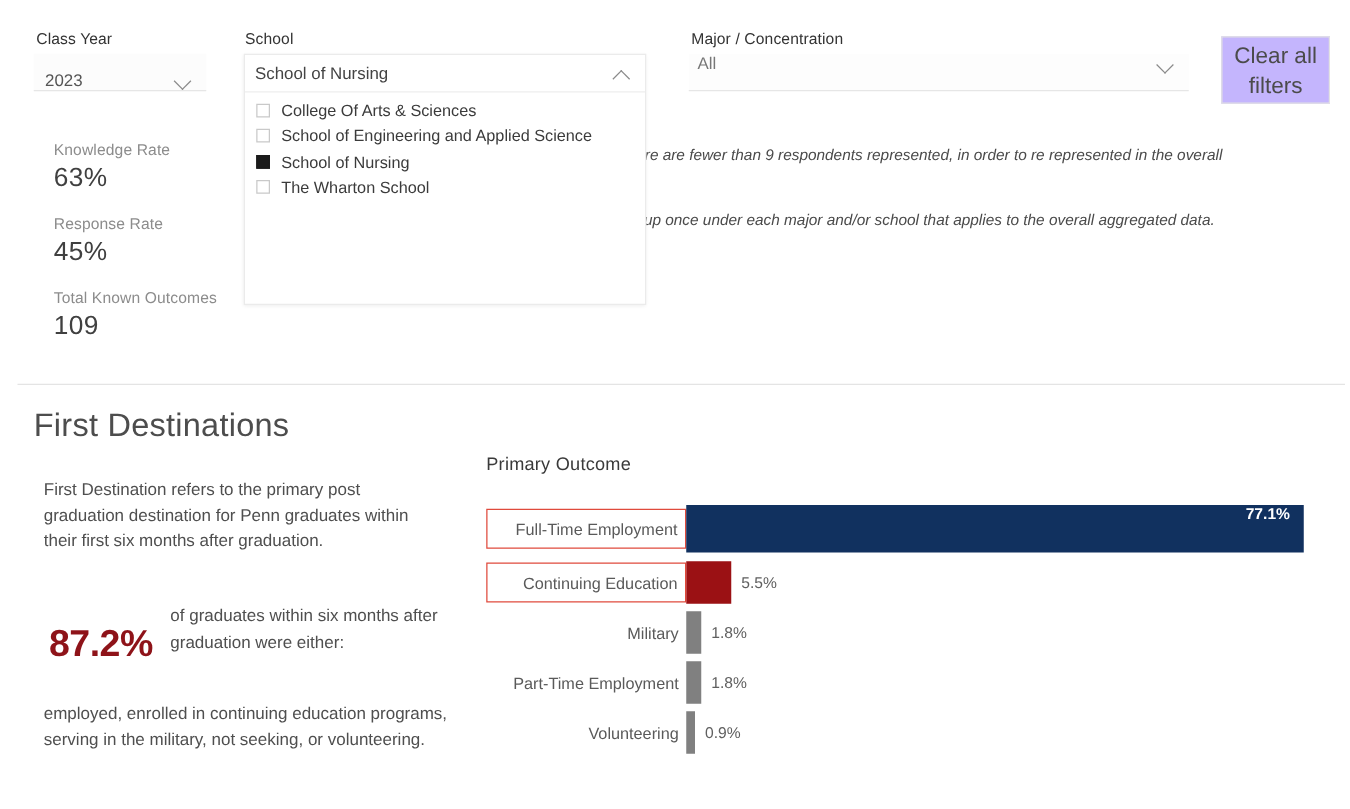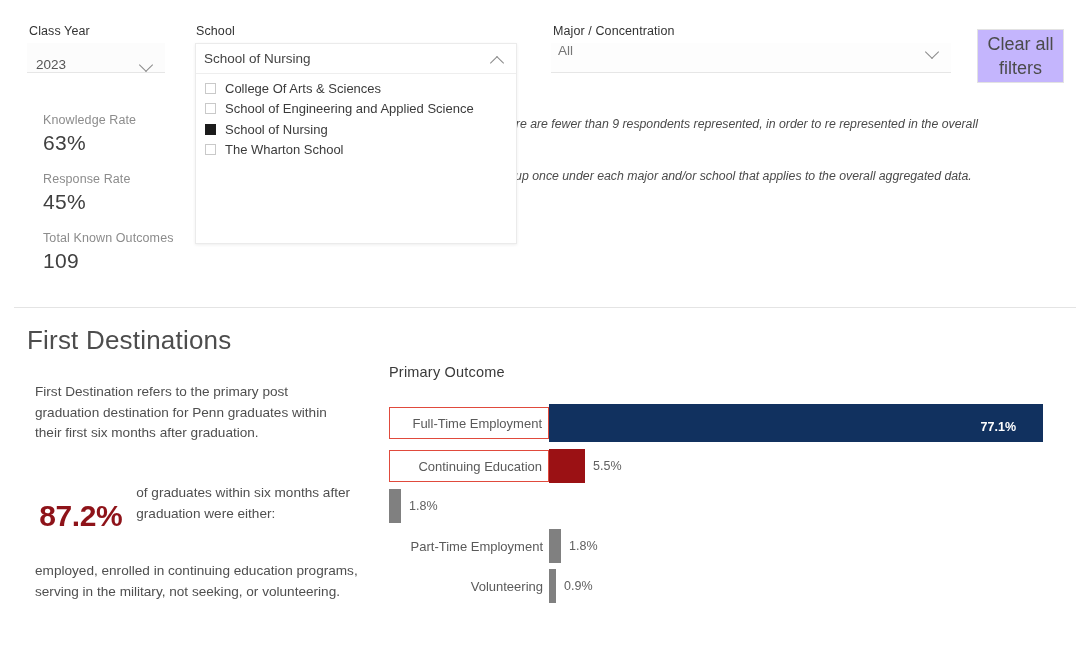--- a/index.html
+++ b/index.html
@@ -181,21 +181,21 @@
   }
   .bar { height: 34px; flex: none; }
   .bar.navy { background: #11315f; height: 38px; }
   .bar.gray { background: #808080; }
   .bar.red  { background: #9b1114; }
   .bval {
     font-size: 12.5px; color: #606060; margin-left: 8px; white-space: nowrap;
   }
   .bval.inside {
     position: absolute; right: 11px;
-    color: #ffffff; font-weight: bold; font-size: 12.5px; margin: 16px;
+    color: #ffffff; font-weight: bold; font-size: 12.5px; margin: 0;
   }
 </style>
 </head>
 <body>
 
 <div id="root">
 
   <div class="filter-label" style="left:29px; top:24px;">Class Year</div>
   <div id="classyear-select">
     <span class="val">2023</span>
@@ -281,20 +281,23 @@
 
     <div class="brow">
       <div class="blabel-wrap sel">
         <span class="blabel">Continuing Education</span>
       </div>
       <div class="bar red" style="width:36px"></div>
       <span class="bval">5.5%</span>
     </div>
 
     <div class="brow">
+      <div class="blabel-wrap">
+        <span class="blabel">Military</span>
+      </div>
       <div class="bar gray" style="width:12px"></div>
       <span class="bval">1.8%</span>
     </div>
 
     <div class="brow">
       <div class="blabel-wrap">
         <span class="blabel">Part-Time Employment</span>
       </div>
       <div class="bar gray" style="width:12px"></div>
       <span class="bval">1.8%</span>

